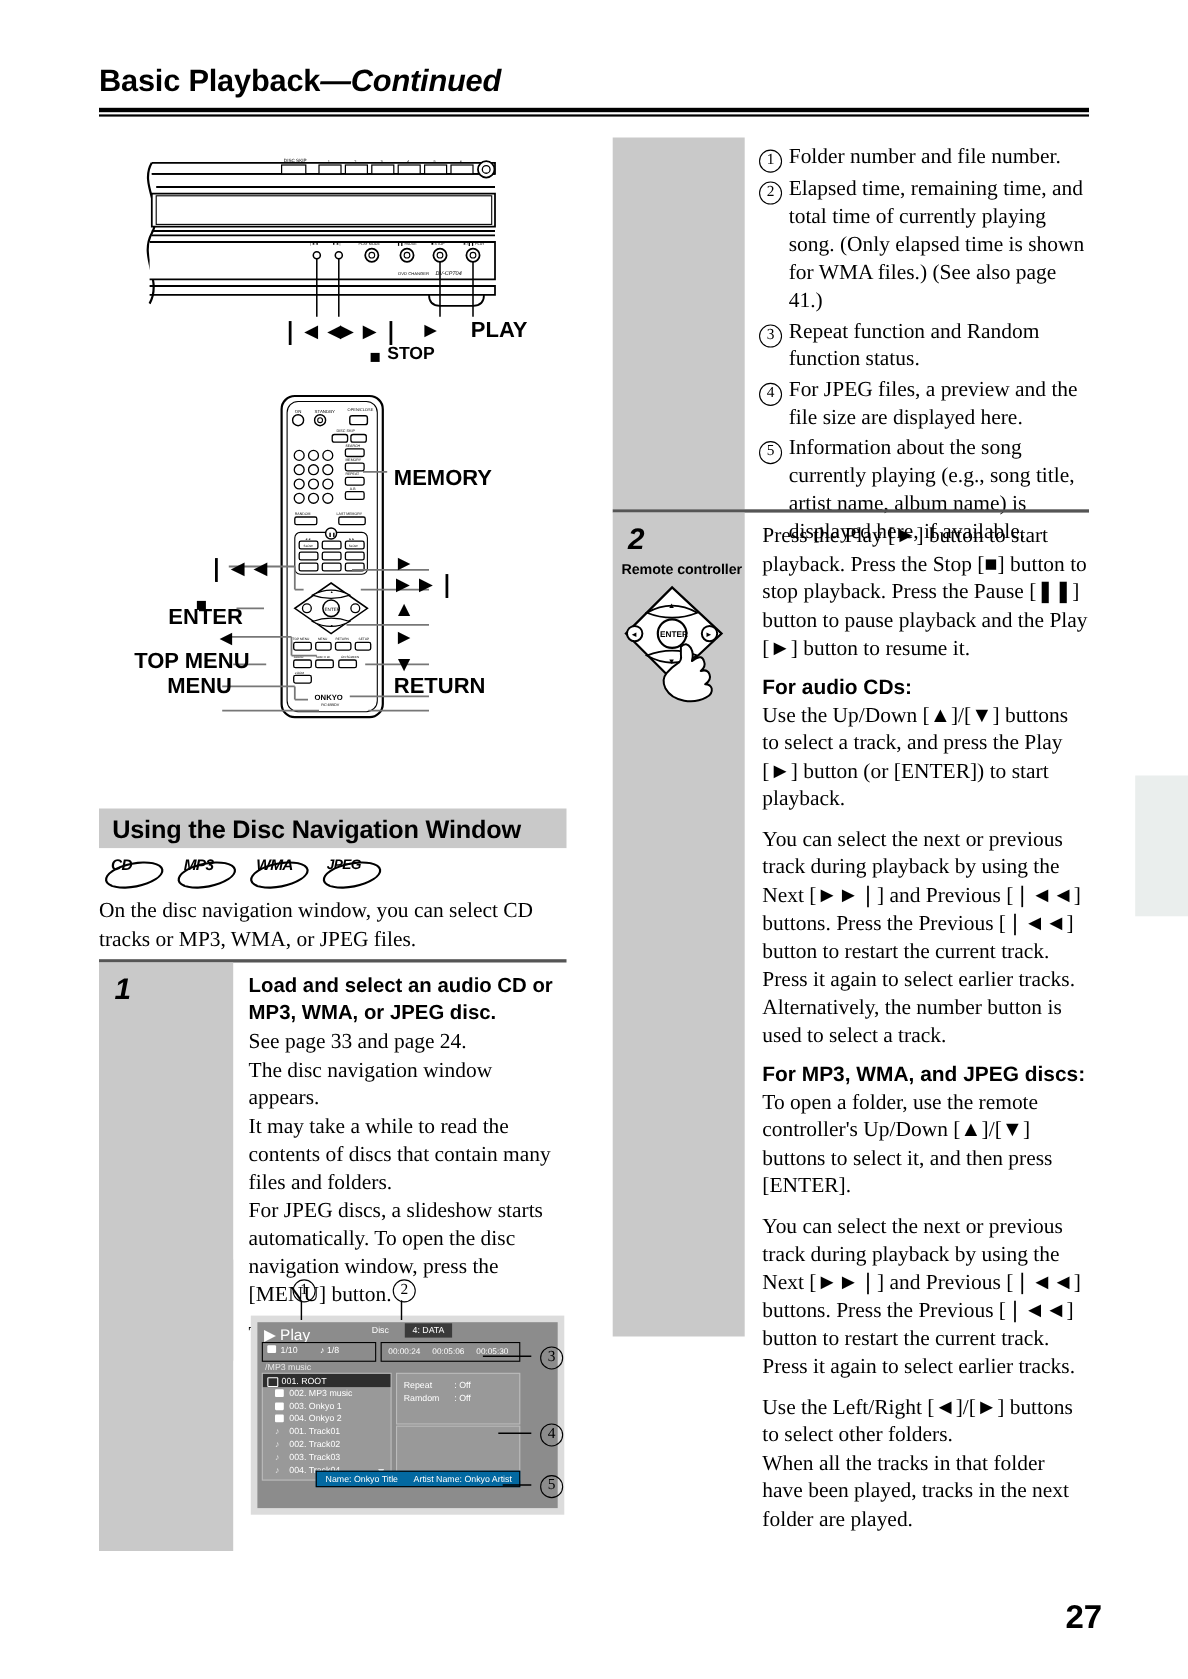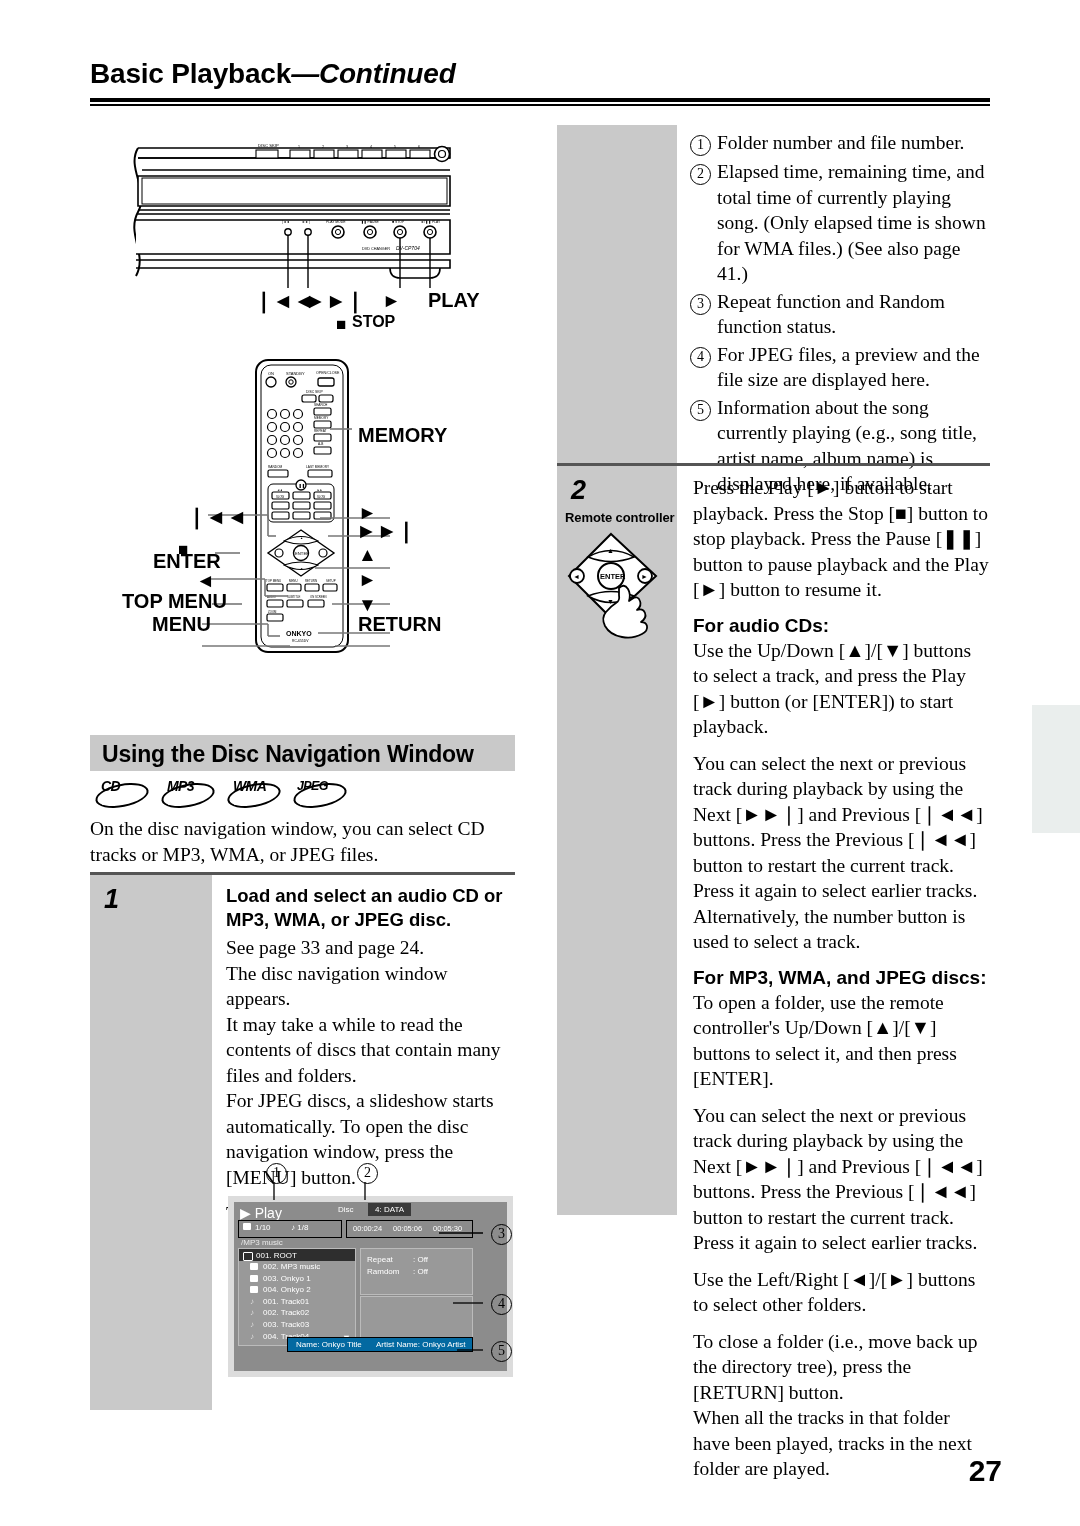--- a/index.html
+++ b/index.html
@@ -594,21 +594,20 @@
         <div class="bt">
           <p>Use the Up/Down [▲]/[▼] buttons to select a track, and press the Play [►] button (or [ENTER]) to start playback.</p>
           <p class="gap">You can select the next or previous track during playback by using the Next [►►❘] and Previous [❘◄◄] buttons. Press the Previous [❘◄◄] button to restart the current track. Press it again to select earlier tracks.</p>
           <p>Alternatively, the number button is used to select a track.</p>
         </div>
         <div class="sec-sub">For MP3, WMA, and JPEG discs:</div>
         <div class="bt">
           <p>To open a folder, use the remote controller's Up/Down [▲]/[▼] buttons to select it, and then press [ENTER].</p>
           <p class="gap">You can select the next or previous track during playback by using the Next [►►❘] and Previous [❘◄◄] buttons. Press the Previous [❘◄◄] button to restart the current track. Press it again to select earlier tracks.</p>
           <p class="gap">Use the Left/Right [◄]/[►] buttons to select other folders.</p>
-          <p class="gap">To close a folder (i.e., move back up the directory tree), press the [RETURN] button.</p>
           <p>When all the tracks in that folder have been played, tracks in the next folder are played.</p>
         </div>
       </div>
     </div>
   </div>
 
   <div class="pagenum">27</div>
 
 </div>
 

